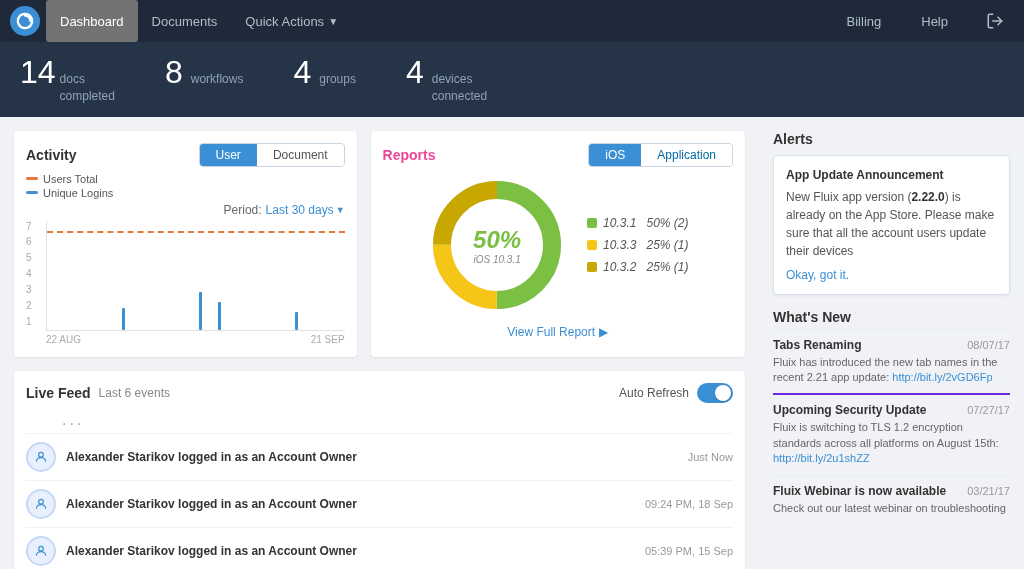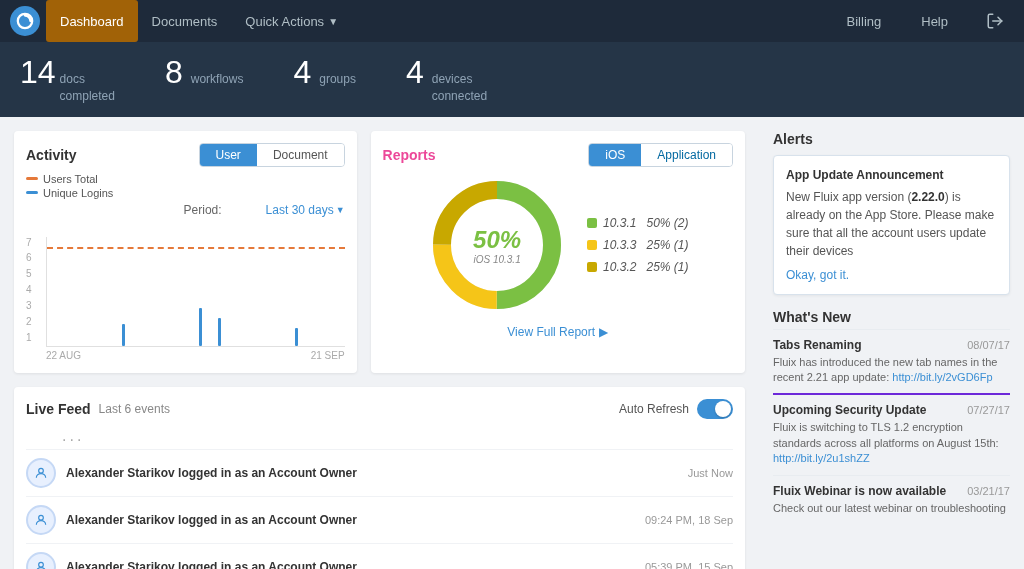--- a/index.html
+++ b/index.html
@@ -8,21 +8,21 @@
 </head>
 <body>
 
 <nav style="background:#1e2a3a;display:flex;align-items:center;height:42px;padding:0 10px;">
   <div style="width:30px;height:30px;background:#3b8fd4;border-radius:50%;display:flex;align-items:center;justify-content:center;margin-right:6px;">
     <svg viewBox="0 0 20 20" width="18" height="18" fill="none">
         <circle cx="10" cy="10" r="8" stroke="#fff" stroke-width="2.5"></circle>
         <path d="M10 4 A6 6 0 0 1 16 10" stroke="#fff" stroke-width="2.5" stroke-linecap="round"></path>
       </svg>
   </div>
-  <div style="background:#a16207;color:#fff;padding:4px 14px;height:42px;display:flex;align-items:center;border-radius:3px;font-size:13px;cursor:pointer;">
+  <div style="background:#737373;color:#fff;padding:4px 14px;height:42px;display:flex;align-items:center;border-radius:3px;font-size:13px;cursor:pointer;">
     <span>Dashboard</span>
   </div>
   <div style="color:#b0bec5;padding:0 14px;height:42px;display:flex;align-items:center;font-size:13px;cursor:pointer;">
     <span>Documents</span>
   </div>
   <div style="color:#b0bec5;padding:0 14px;height:42px;display:flex;align-items:center;font-size:13px;cursor:pointer;gap:4px;">
     <span>Quick Actions</span>
     <span style="font-size:10px;">▼</span>
   </div>
   <div style="margin-left:auto;display:flex;align-items:center;gap:16px;">
@@ -74,21 +74,21 @@
         <div style="font-size:11px;margin-bottom:4px;display:flex;flex-direction:column;gap:2px;">
           <div style="display:flex;align-items:center;gap:5px;">
             <span style="display:inline-block;width:12px;height:3px;background:#e5793a;border-radius:2px;"></span>
             <span style="color:#555;">Users Total</span>
           </div>
           <div style="display:flex;align-items:center;gap:5px;">
             <span style="display:inline-block;width:12px;height:3px;background:#3b8fd4;border-radius:2px;"></span>
             <span style="color:#555;">Unique Logins</span>
           </div>
         </div>
-        <div style="display:flex;justify-content:flex-end;align-items:center;font-size:12px;color:#666;margin-bottom:20px;gap:40px;">
+        <div style="display:flex;justify-content:flex-end;align-items:center;font-size:12px;color:#666;margin-bottom:4px;">
           <span style="margin-right:4px;">Period:</span>
           <span style="color:#3b8fd4;cursor:pointer;display:flex;align-items:center;gap:2px;">
             <span>Last 30 days</span>
             <span style="font-size:9px;">▼</span>
           </span>
         </div>
 
         <div style="position:relative;padding-left:20px;">
           <div style="position:absolute;left:0;top:0;bottom:18px;display:flex;flex-direction:column;justify-content:space-between;font-size:10px;color:#aaa;">
             <span>7</span>

